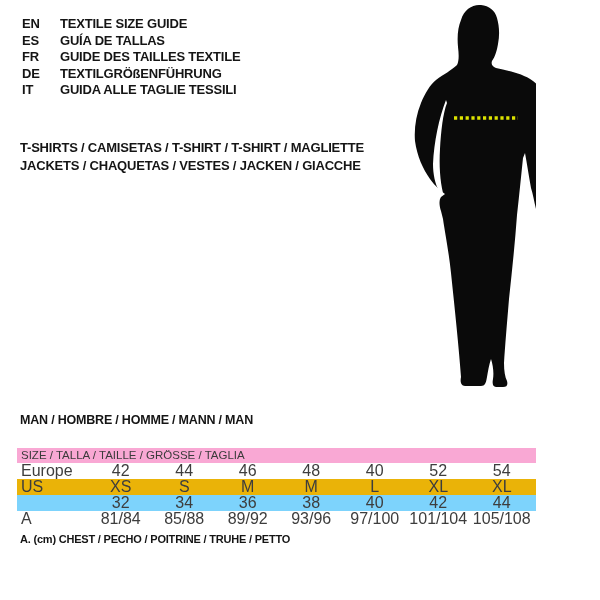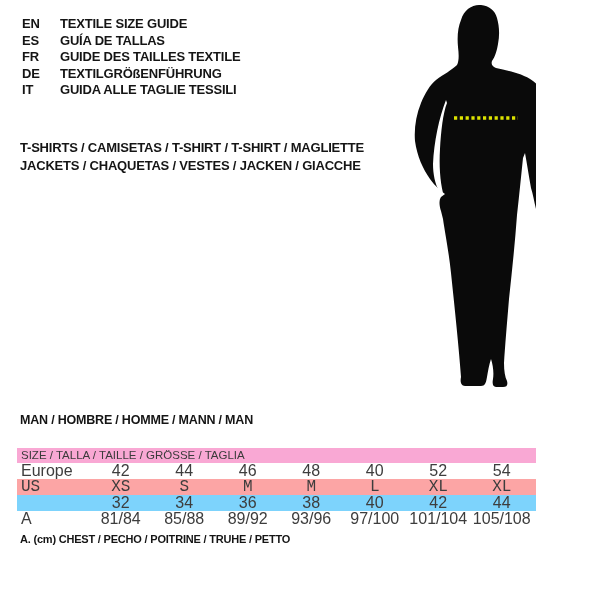--- a/index.html
+++ b/index.html
@@ -117,21 +117,21 @@
       <div class="t-cell">42</div>
       <div class="t-cell">44</div>
       <div class="t-cell">46</div>
       <div class="t-cell">48</div>
       <div class="t-cell">40</div>
       <div class="t-cell">52</div>
       <div class="t-cell">54</div>
       <div class="t-cell">56</div>
     </div>
 
-    <div class="t-row" style="background: #fca5a5; font-family: Liberation Mono, monospace;">
+    <div class="t-row" style="background: #eab308;">
       <div class="t-label">US</div>
       <div class="t-cell">XS</div>
       <div class="t-cell">S</div>
       <div class="t-cell">M</div>
       <div class="t-cell">M</div>
       <div class="t-cell">L</div>
       <div class="t-cell">XL</div>
       <div class="t-cell">XL</div>
       <div class="t-cell">XXL</div>
     </div>

